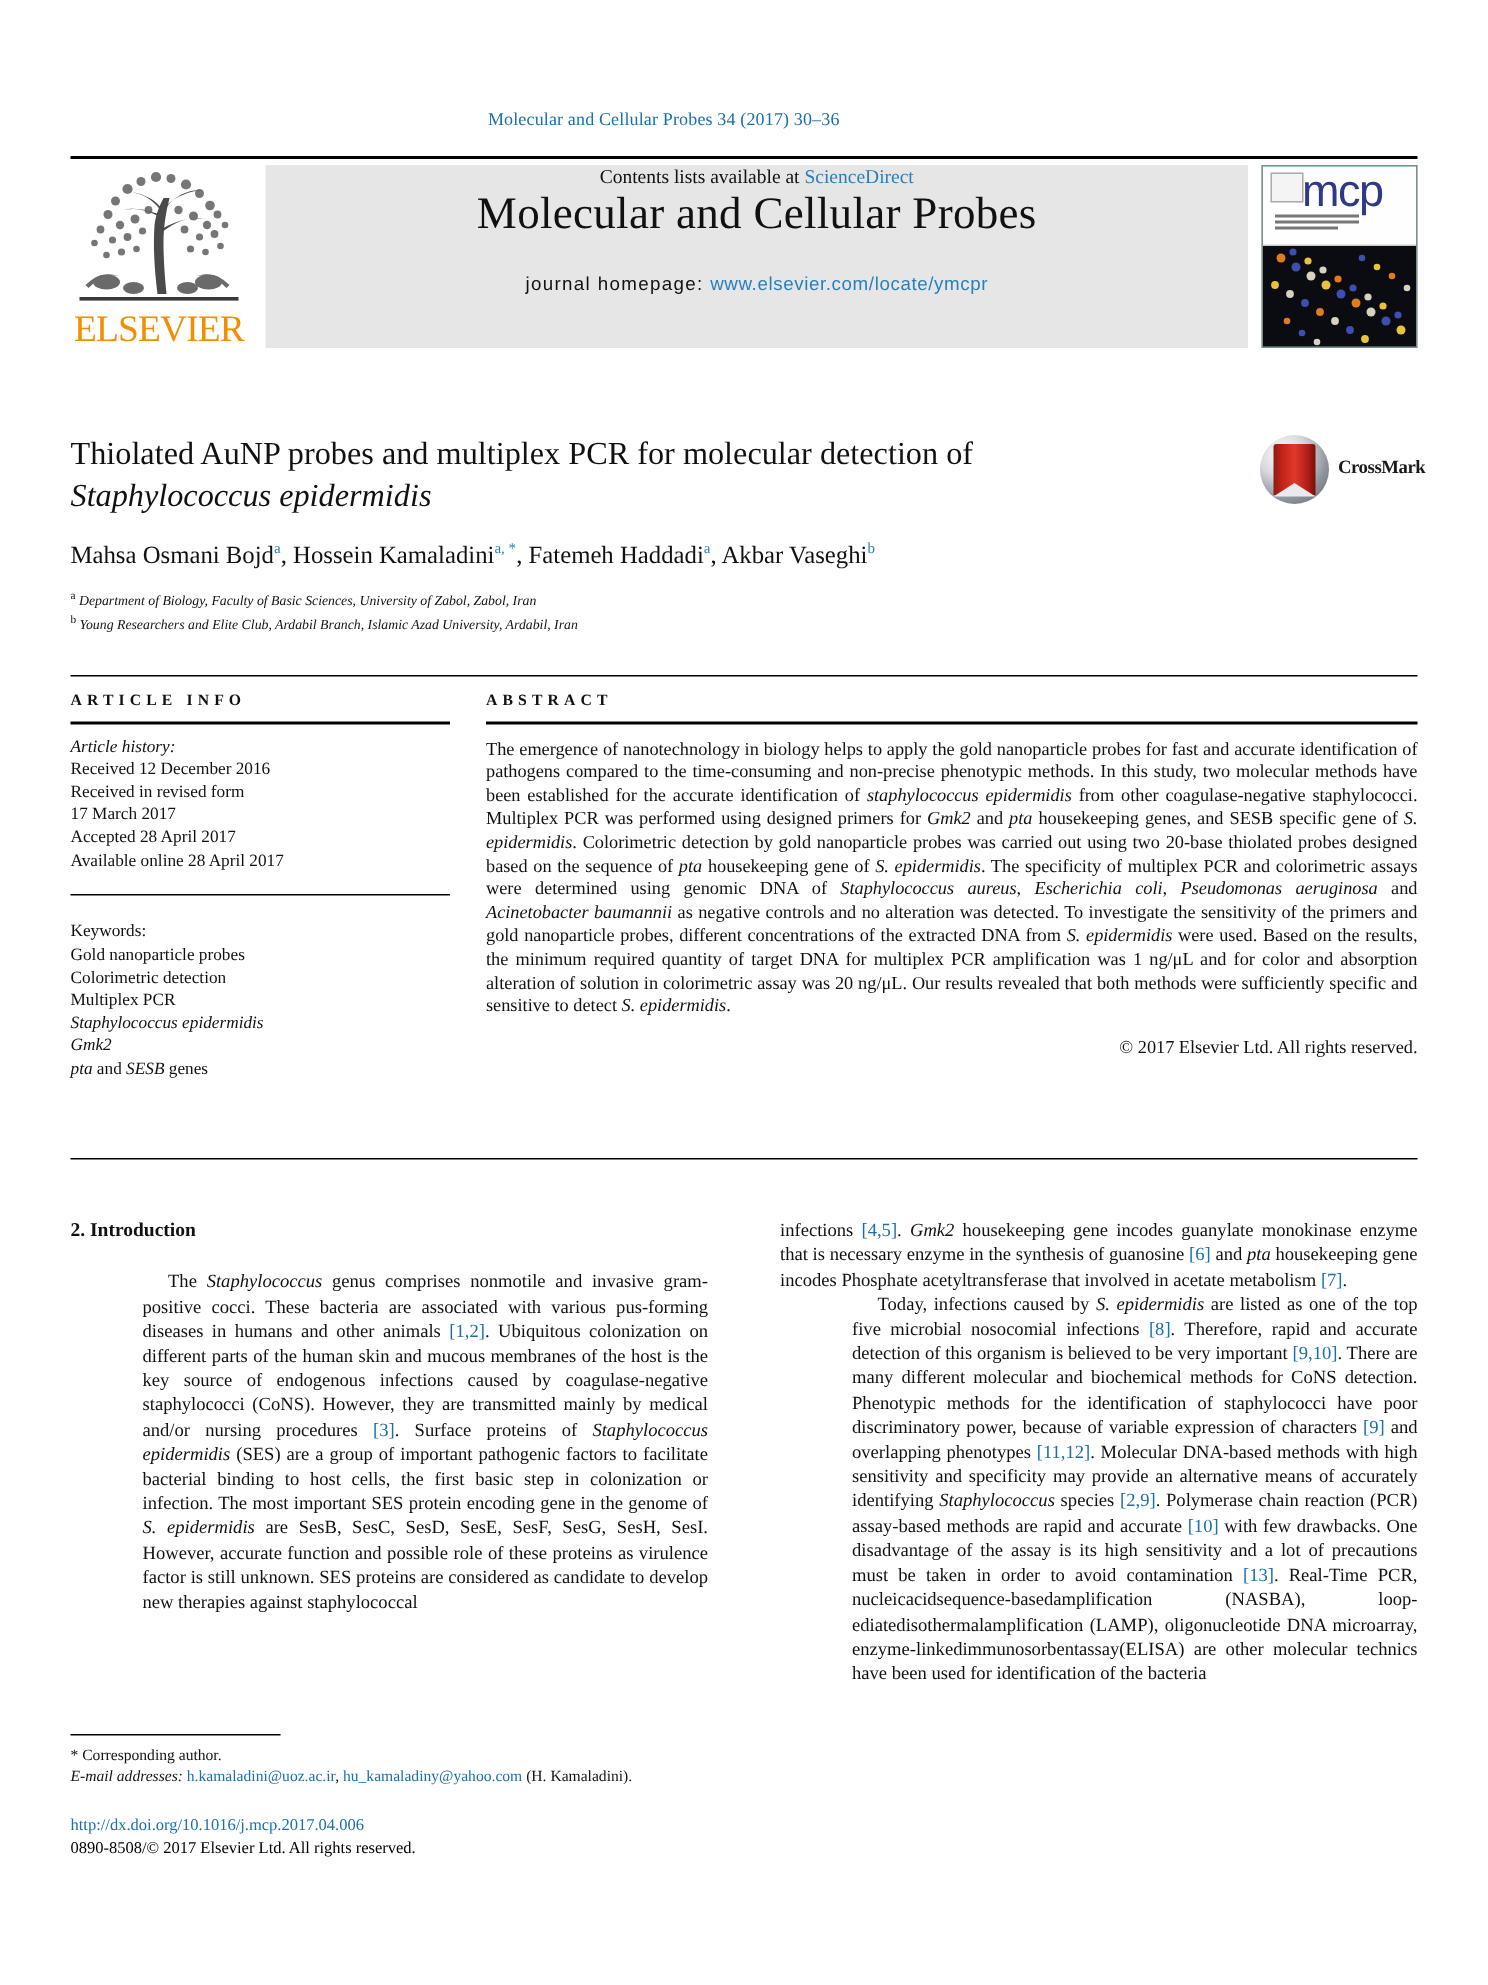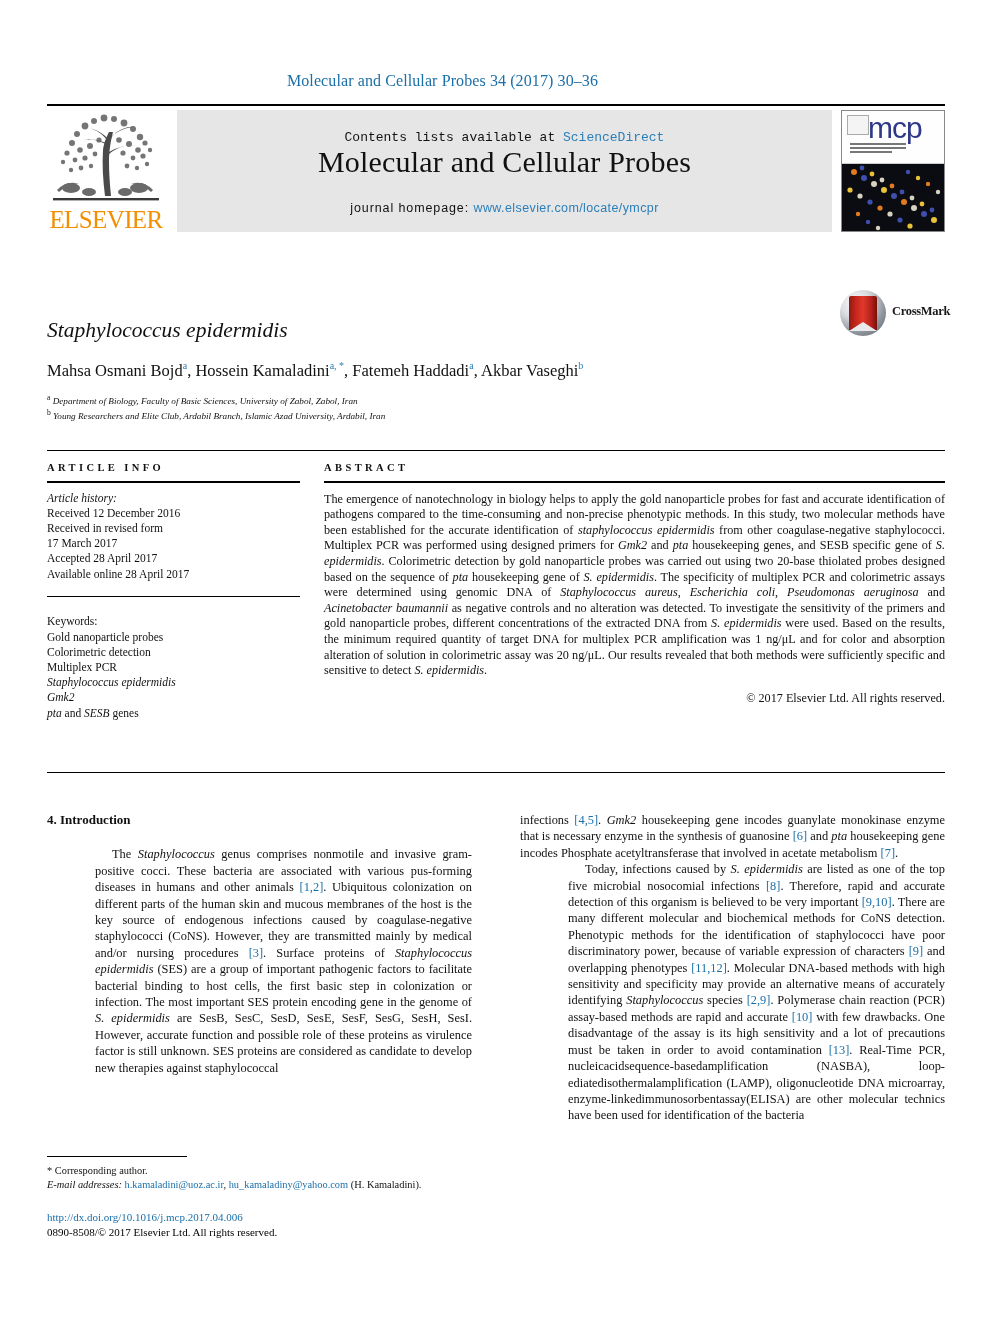--- a/index.html
+++ b/index.html
@@ -22,21 +22,21 @@
     background: #fff;
   }
 
   
   .running-head {
     position: absolute;
     top: 72px;
     left: 0;
     width: 885px;
     text-align: center;
-    font-size: 16px;
+    font-size: 12px;
     color: #1a6fa8;
     font-family: "Liberation Serif", serif;
     letter-spacing: 0.1px;
   }
 
   
   .header-wrap {
     position: absolute;
     top: 104px;
     left: 47px;
@@ -80,22 +80,22 @@
     position: absolute;
     left: 130px;
     top: 6px;
     width: 655px;
     height: 122px;
     background: #e6e6e6;
   }
   .contents-line {
     text-align: center;
     font-size: 13px;
-    padding-top: 20px;
-    font-family: Liberation Mono, monospace;
+    padding-top: 0;
+    font-family: Liberation Serif, serif;
     color: #111;
   }
   .contents-line .sd {
     color: #2a7fba;
   }
   .journal-title {
     text-align: center;
     font-size: 30px;
     font-family: "Liberation Serif", serif;
     color: #111;
@@ -511,21 +511,21 @@
               <circle cx="76" cy="14" r="2.2" fill="#e8c33a"></circle>
             <circle cx="66" cy="8" r="2.2" fill="#3f4fae"></circle>
           </g>
         </svg>
       </div>
     </div>
   </div>
 
   <div class="title-block">
     <div class="art-title">
-      <br>
+      <span>Thiolated AuNP probes and multiplex PCR for molecular detection of</span><br>
       <span class="ital">Staphylococcus epidermidis</span>
     </div>
 
     <div class="crossmark">
       <div class="cm-disc">
         <div class="cm-inner"></div>
         <div class="cm-notch"></div>
       </div>
       <div class="cm-text">CrossMark</div>
     </div>
@@ -574,21 +574,21 @@
       <div class="sec-rule"></div>
       <div class="abs-body">The emergence of nanotechnology in biology helps to apply the gold nanoparticle probes for fast and accurate identification of pathogens compared to the time-consuming and non-precise phenotypic methods. In this study, two molecular methods have been established for the accurate identification of <span class="it">staphylococcus epidermidis</span> from other coagulase-negative staphylococci. Multiplex PCR was performed using designed primers for <span class="it">Gmk2</span> and <span class="it">pta</span> housekeeping genes, and SESB specific gene of <span class="it">S. epidermidis</span>. Colorimetric detection by gold nanoparticle probes was carried out using two 20-base thiolated probes designed based on the sequence of <span class="it">pta</span> housekeeping gene of <span class="it">S. epidermidis</span>. The specificity of multiplex PCR and colorimetric assays were determined using genomic DNA of <span class="it"><span class="it">Staphylococcus</span> aureus</span>, <span class="it">Escherichia coli</span>, <span class="it">Pseudomonas aeruginosa</span> and <span class="it">Acinetobacter baumannii</span> as negative controls and no alteration was detected. To investigate the sensitivity of the primers and gold nanoparticle probes, different concentrations of the extracted DNA from <span class="it">S. epidermidis</span> were used. Based on the results, the minimum required quantity of target DNA for multiplex PCR amplification was 1 ng/μL and for color and absorption alteration of solution in colorimetric assay was 20 ng/μL. Our results revealed that both methods were sufficiently specific and sensitive to detect <span class="it">S. epidermidis</span>.</div>
       <div class="copyright">© 2017 Elsevier Ltd. All rights reserved.</div>
     </div>
   </div>
 
   <div class="rule-body-top"></div>
 
   <div class="body-cols">
     <div class="bcol left">
-      <div class="h2">4. Introduction</div>
+      <div class="h2">2. Introduction</div>
       <div class="para">The <span class="it">Staphylococcus</span> genus comprises nonmotile and invasive gram-positive cocci. These bacteria are associated with various pus-forming diseases in humans and other animals <span class="ref">[1,2]</span>. Ubiquitous colonization on different parts of the human skin and mucous membranes of the host is the key source of endogenous infections caused by coagulase-negative staphylococci (CoNS). However, they are transmitted mainly by medical and/or nursing procedures <span class="ref">[3]</span>. Surface proteins of <span class="it"><span class="it">Staphylococcus</span> epidermidis</span> (SES) are a group of important pathogenic factors to facilitate bacterial binding to host cells, the first basic step in colonization or infection. The most important SES protein encoding gene in the genome of <span class="it">S. epidermidis</span> are SesB, SesC, SesD, SesE, SesF, SesG, SesH, SesI. However, accurate function and possible role of these proteins as virulence factor is still unknown. SES proteins are considered as candidate to develop new therapies against staphylococcal</div>
     </div>
     <div class="bcol right">
       <div>infections <span class="ref">[4,5]</span>. <span class="it">Gmk2</span> housekeeping gene incodes guanylate monokinase enzyme that is necessary enzyme in the synthesis of guanosine <span class="ref">[6]</span> and <span class="it">pta</span> housekeeping gene incodes Phosphate acetyltransferase that involved in acetate metabolism <span class="ref">[7]</span>.</div>
       <div class="para">Today, infections caused by <span class="it">S. epidermidis</span> are listed as one of the top five microbial nosocomial infections <span class="ref">[8]</span>. Therefore, rapid and accurate detection of this organism is believed to be very important <span class="ref">[9,10]</span>. There are many different molecular and biochemical methods for CoNS detection. Phenotypic methods for the identification of staphylococci have poor discriminatory power, because of variable expression of characters <span class="ref">[9]</span> and overlapping phenotypes <span class="ref">[11,12]</span>. Molecular DNA-based methods with high sensitivity and specificity may provide an alternative means of accurately identifying <span class="it">Staphylococcus</span> species <span class="ref">[2,9]</span>. Polymerase chain reaction (PCR) assay-based methods are rapid and accurate <span class="ref">[10]</span> with few drawbacks. One disadvantage of the assay is its high sensitivity and a lot of precautions must be taken in order to avoid contamination <span class="ref">[13]</span>. Real-Time PCR, nucleicacidsequence-basedamplification (NASBA), loop-ediatedisothermalamplification (LAMP), oligonucleotide DNA microarray, enzyme-linkedimmunosorbentassay(ELISA) are other molecular technics have been used for identification of the bacteria</div>
     </div>
   </div>
 
   <div class="footnote">
     <div class="footnote-rule"></div>

